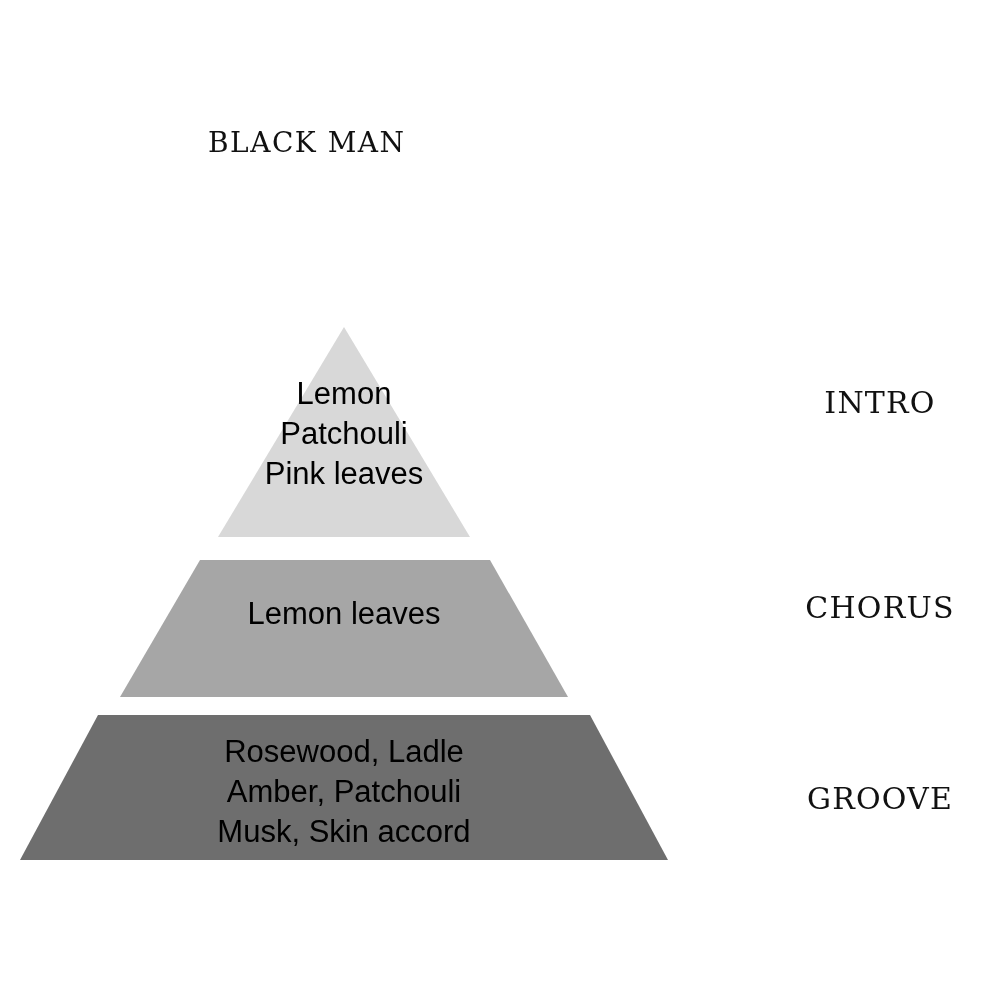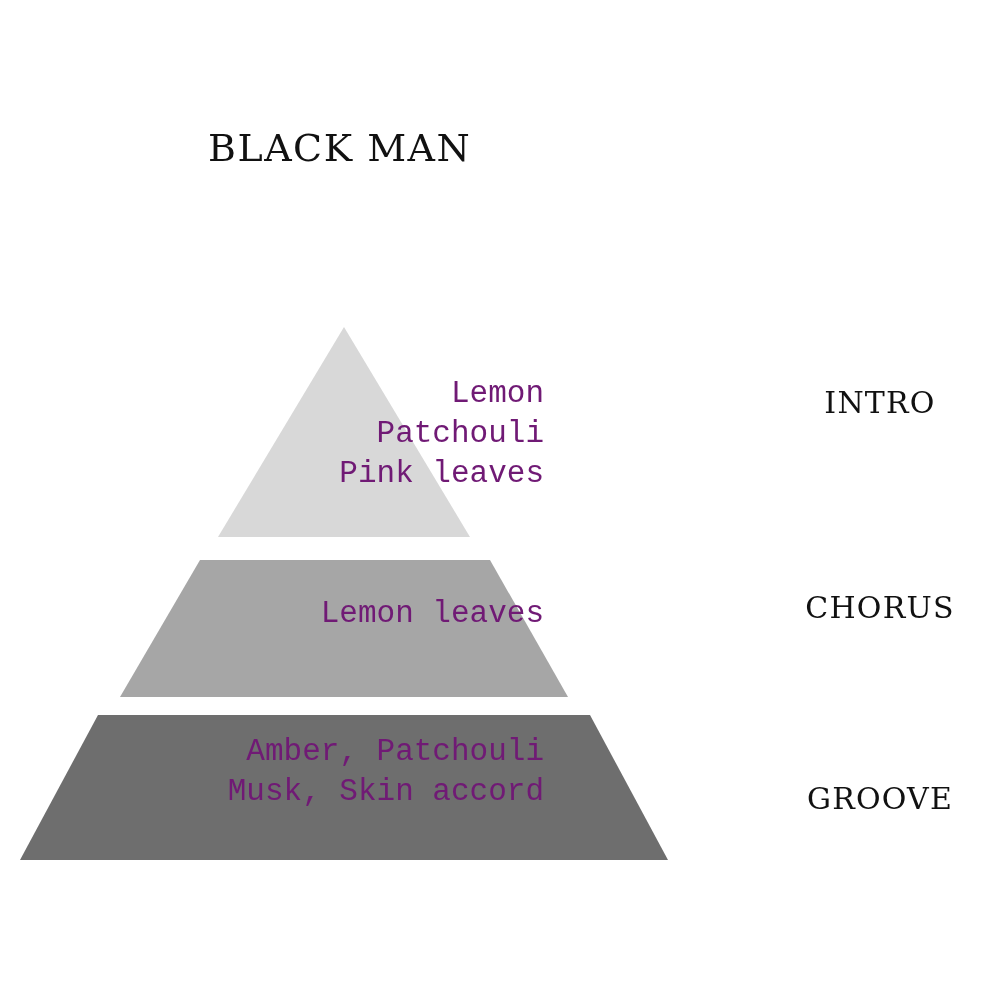--- a/index.html
+++ b/index.html
@@ -15,42 +15,42 @@
     overflow: hidden;
     font-family: "DejaVu Serif", "Liberation Serif", serif;
   }
 
   
   .title {
     position: absolute;
     left: 208px;
     top: 126px;
     font-family: "DejaVu Serif", "Liberation Serif", serif;
-    font-size: 38px;
+    font-size: 28px;
     font-weight: 400;
     letter-spacing: 1.5px;
     color: #111111;
     white-space: nowrap;
   }
 
   
   #pyramid-svg {
     position: absolute;
     left: 0;
     top: 0;
     width: 1000px;
     height: 1000px;
   }
 
   
   .tier-text {
     position: absolute;
-    text-align: right;
-    color: #701a75;
-    font-family: Liberation Mono, monospace;
+    text-align: center;
+    color: #000000;
+    font-family: Liberation Sans, sans-serif;
     line-height: 40px;
     white-space: nowrap;
   }
   .tier-text .line {
     display: block;
     font-size: 31px;
     font-weight: 400;
   }
 
   #tier-text-top {
@@ -102,20 +102,21 @@
     <span class="line">Lemon</span>
     <span class="line">Patchouli</span>
     <span class="line">Pink leaves</span>
   </div>
 
   <div class="tier-text" id="tier-text-mid">
     <span class="line">Lemon leaves</span>
   </div>
 
   <div class="tier-text" id="tier-text-base">
+    <span class="line">Rosewood, Ladle</span>
     <span class="line">Amber, Patchouli</span>
     <span class="line">Musk, Skin accord</span>
   </div>
 
   <div class="side-label" id="side-label-0">INTRO</div>
   <div class="side-label" id="side-label-1">CHORUS</div>
   <div class="side-label" id="side-label-2">GROOVE</div>
 
 </div>
 

